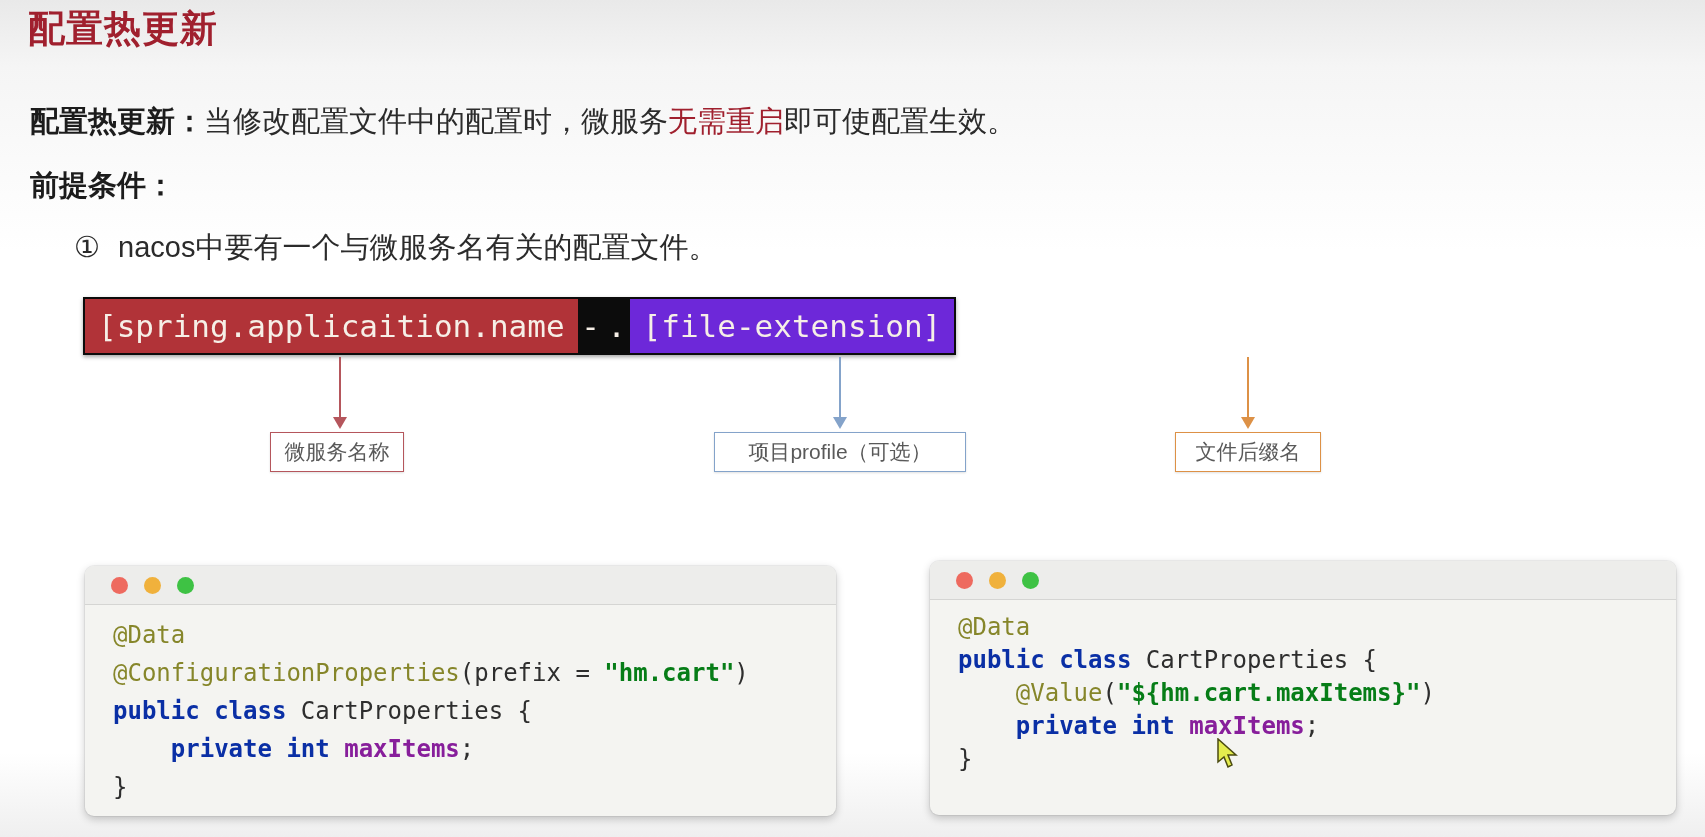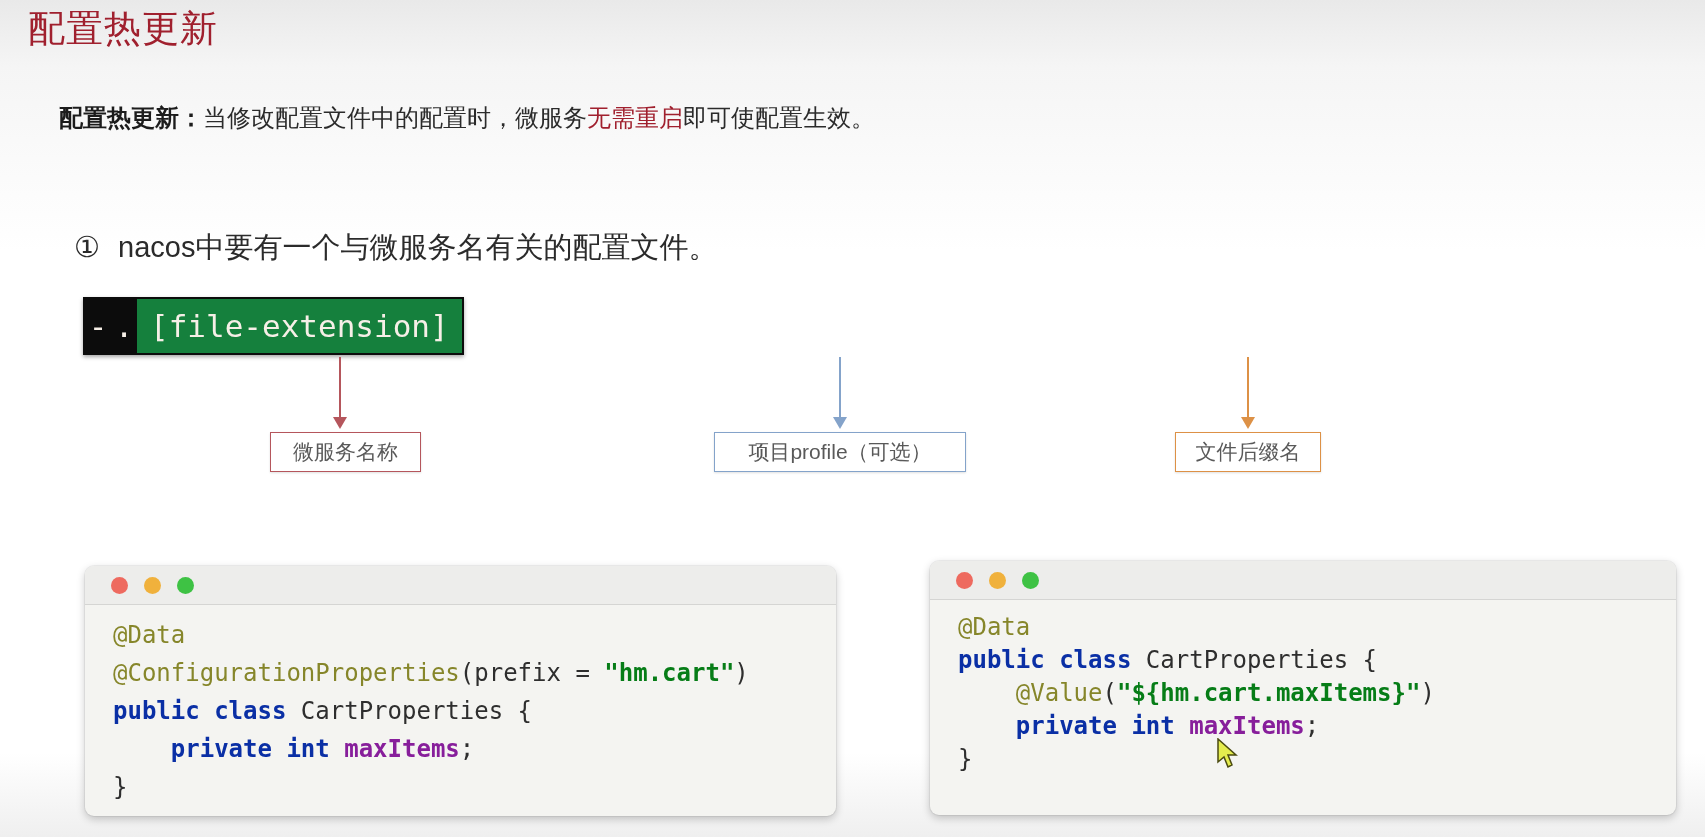--- a/index.html
+++ b/index.html
@@ -1,21 +1,21 @@
 <!DOCTYPE html>
 <html><head>
 <meta charset="utf-8">
 <style>
   html,body{margin:0;padding:0;}
   body{font-family:"Liberation Sans","DejaVu Sans",sans-serif;background:#fff;}
   #slide{position:relative;width:1705px;height:837px;overflow:hidden;
     background:linear-gradient(180deg,#e9e9e9 0%,#f5f5f5 8%,#ffffff 30%,#ffffff 90%,#efefef 100%);}
   
-  .page-title{position:absolute;left:28px;top:4px;font-size:37px;font-weight:normal;color:#a0202e;letter-spacing:1px;}
-  .def-line{position:absolute;left:30px;top:102px;font-size:24px;color:#2b2b2b;margin-left:29px;}
+  .page-title{position:absolute;left:28px;top:4px;font-size:37px;font-weight:bold;color:#a0202e;letter-spacing:1px;}
+  .def-line{position:absolute;left:30px;top:102px;font-size:29px;color:#2b2b2b;}
   .def-label{font-weight:bold;color:#1c1c1c;}
   .def-highlight{color:#a0202e;}
   .pre-label{position:absolute;left:30px;top:166px;font-size:29px;font-weight:bold;color:#1c1c1c;}
   .step{position:absolute;left:30px;font-size:29px;color:#2b2b2b;}
   .step-1{top:228px;margin-left:44px;}
   .step-2{top:498px;}
   .step-num{margin-right:18px;}
   
   #pattern-bar{position:absolute;left:83px;top:297px;height:58px;display:inline-flex;align-items:stretch;
     background:#0c0c0c;padding:2px;box-sizing:border-box;box-shadow:0 2px 4px rgba(0,0,0,.35);
@@ -23,21 +23,21 @@
   .seg{display:flex;align-items:center;padding:0 13px;white-space:pre;}
   .seg.sep{padding:0;width:26px;justify-content:center;}
   
   .callout-arrow{position:absolute;top:357px;width:0;}
   .arrow-line{position:absolute;left:-1px;top:0;width:2px;height:62px;}
   .arrow-head{position:absolute;left:-7px;top:60px;width:0;height:0;
     border-left:7px solid transparent;border-right:7px solid transparent;border-top:12px solid #000;}
   .callout-box{position:absolute;top:432px;height:40px;box-sizing:border-box;background:#ffffff;
     border:1px solid #999;display:flex;align-items:center;justify-content:center;
     font-size:21px;color:#595959;box-shadow:0 1px 2px rgba(0,0,0,.12);}
-  .cbox-1{left:270px;width:151px;}
+  .cbox-1{left:270px;width:134px;}
   .cbox-2{left:714px;width:252px;font-family:"Liberation Sans","DejaVu Sans",sans-serif;}
   .cbox-3{left:1175px;width:146px;}
   .arr-1{left:340px;} .arr-2{left:840px;} .arr-3{left:1248px;}
   
   .code-window{position:absolute;border-radius:9px;background:#f4f4f1;
     box-shadow:0 3px 9px rgba(0,0,0,.22),0 0 0 1px rgba(0,0,0,.05);}
   .win-0{left:85px;top:566px;width:751px;height:250px;}
   .win-1{left:930px;top:561px;width:746px;height:254px;}
   .titlebar{height:38px;background:#ededeb;border-bottom:1px solid #d5d5d3;border-radius:9px 9px 0 0;
     display:flex;align-items:center;padding-left:26px;}
@@ -57,27 +57,29 @@
 </style>
 </head>
 <body>
 
 <div id="slide">
 
   <div class="page-title">配置热更新</div>
 
   <div class="def-line"><span class="def-label">配置热更新：</span><span>当修改配置文件中的配置时，微服务</span><span class="def-highlight">无需重启</span><span>即可使配置生效。</span></div>
 
+  <div class="pre-label">前提条件：</div>
 
   <div class="step step-1"><span class="step-num">①</span><span>nacos中要有一个与微服务名有关的配置文件。</span></div>
 
   <div id="pattern-bar">
+      <span class="seg" style="background: rgb(177, 51, 56); color: rgb(246, 239, 231);">[spring.applicaition.name</span>
       <span class="seg sep" style="background: rgb(12, 12, 12); color: rgb(246, 239, 231);">-</span>
       <span class="seg sep" style="background: rgb(12, 12, 12); color: rgb(246, 239, 231);">.</span>
-      <span class="seg" style="background: #15803d; color: rgb(246, 239, 231);">[file-extension]</span>
+      <span class="seg" style="background: #6d28d9; color: rgb(246, 239, 231);">[file-extension]</span>
     </div>
 
   <div class="callout-arrow arr-1">
     <div class="arrow-line" style="background: rgb(181, 86, 92);"></div>
     <div class="arrow-head" style="border-top-color: rgb(181, 86, 92);"></div>
   </div>
   <div class="callout-arrow arr-2">
     <div class="arrow-line" style="background: rgb(132, 163, 202);"></div>
     <div class="arrow-head" style="border-top-color: rgb(132, 163, 202);"></div>
   </div>

